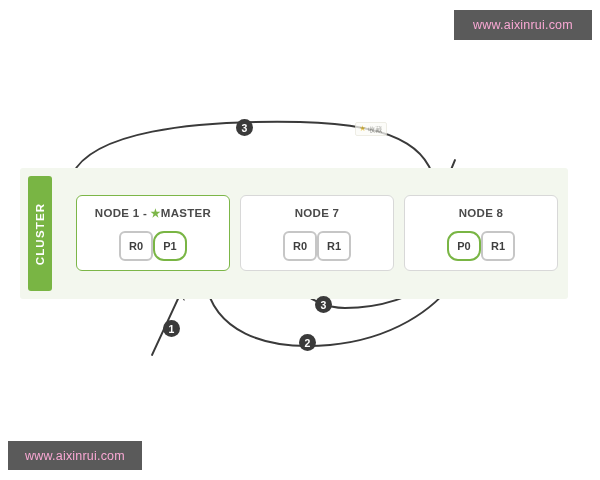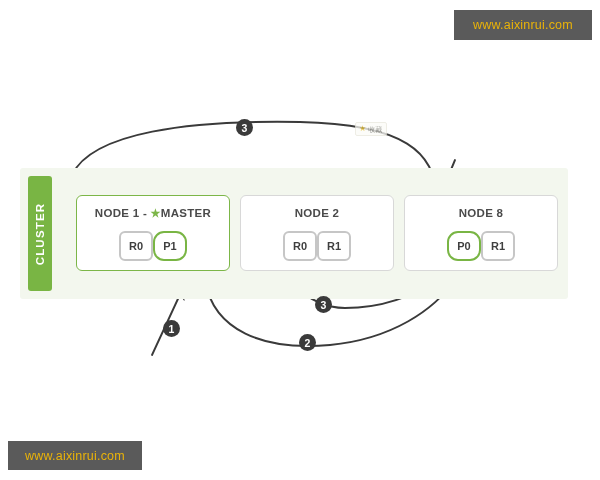--- a/index.html
+++ b/index.html
@@ -12,21 +12,21 @@
   #stage {
     position: relative;
     width: 600px; height: 480px;
     background: #ffffff;
   }
 
   
   .watermark {
     position: absolute;
     background: #5a5a5a;
-    color: #eab308;
+    color: #f9a8d4;
     font-size: 12.5px;
     letter-spacing: .2px;
     display: flex;
     align-items: center;
     justify-content: center;
     white-space: nowrap;
   }
   #wm-top   { right: 8px; top: 10px;  width: 138px; height: 30px; }
   #wm-bot   { left: 8px;  bottom: 10px; width: 134px; height: 29px; }
 
@@ -171,21 +171,21 @@
 
   <div class="node master" id="node-1">
     <div class="node-title"><span>NODE 1 - </span><span class="star">★</span><span>MASTER</span></div>
     <div class="shards">
       <div class="shard">R0</div>
       <div class="shard primary">P1</div>
     </div>
   </div>
 
   <div class="node" id="node-2">
-    <div class="node-title">NODE 2</div>
+    <div class="node-title">NODE 7</div>
     <div class="shards">
       <div class="shard">R0</div>
       <div class="shard">R1</div>
     </div>
   </div>
 
   <div class="node" id="node-3">
     <div class="node-title">NODE 8</div>
     <div class="shards">
       <div class="shard primary">P0</div>

